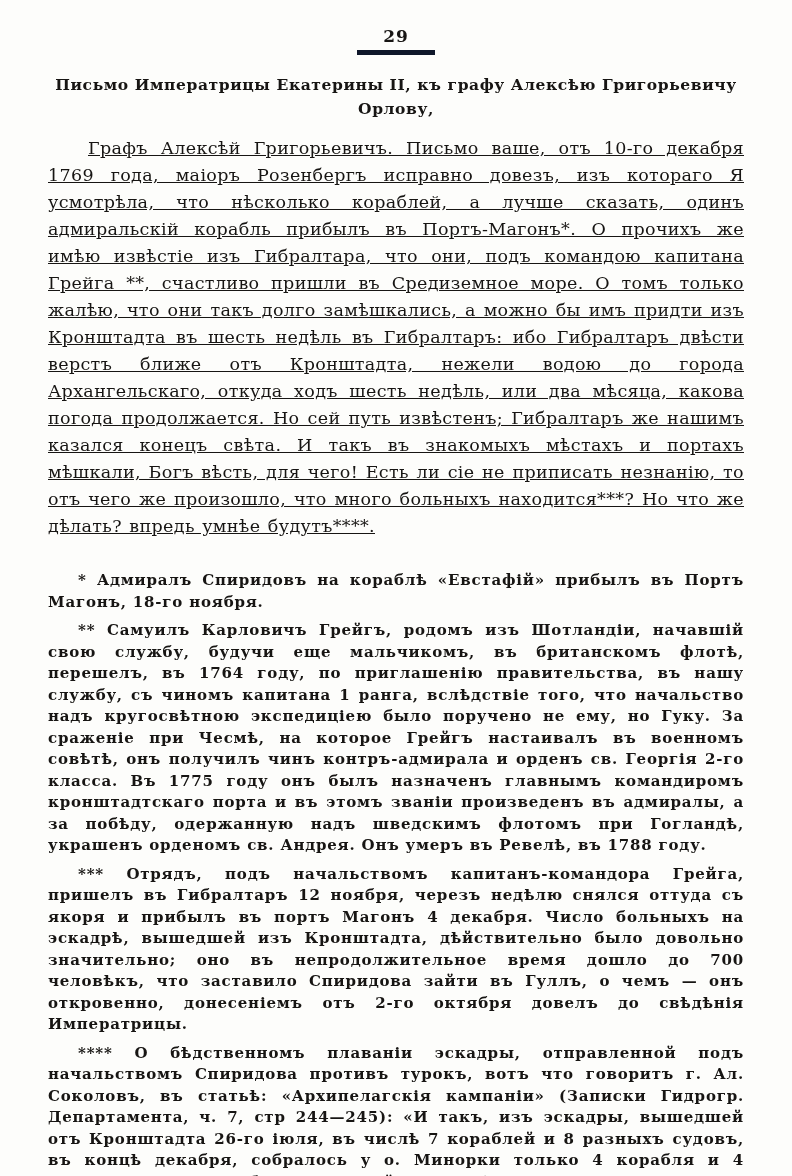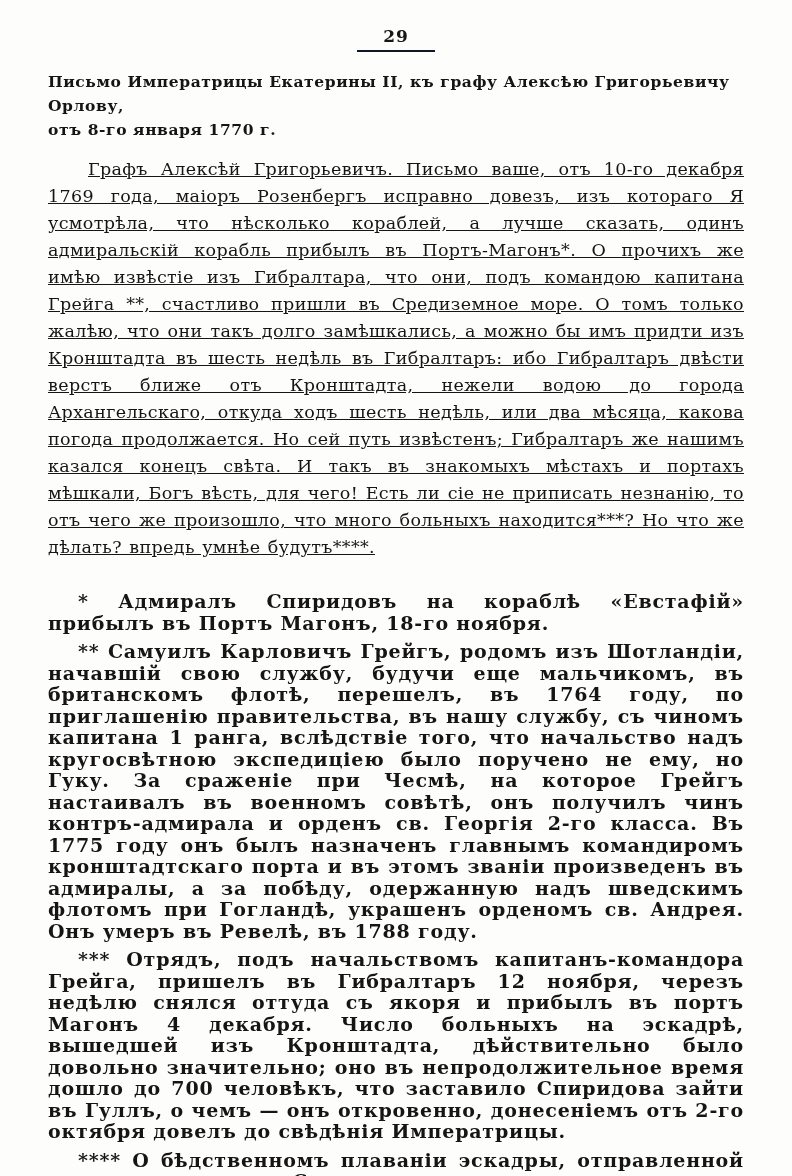--- a/index.html
+++ b/index.html
@@ -22,24 +22,25 @@
   .page-number-wrap {
     text-align: center;
     margin-bottom: 18px;
   }
   .page-number {
     display: inline-block;
     font-size: 17px;
     font-weight: bold;
     letter-spacing: 1px;
     padding: 0 26px 4px 26px;
-    border-bottom: 2px solid #0f172a;
+    border-bottom: 5px solid #0f172a;
   }
   .heading {
     margin: 0 0 14px 0;
+    text-align: center;
     font-size: 15.5px;
     font-weight: bold;
     line-height: 1.55;
     letter-spacing: 0.6px;
   }
   .heading .heading-line {
     display: block;
   }
   .body-text {
     margin: 0;
@@ -49,21 +50,21 @@
     text-indent: 40px;
     letter-spacing: 0.35px;
     word-spacing: 1.5px;
     text-decoration: underline;
   }
   .footnotes {
     margin-top: 30px;
   }
   .footnote {
     margin: 0 0 7px 0;
-    font-size: 19px;
+    font-size: 15px;
     font-weight: bold;
     line-height: 21.5px;
     text-align: justify;
     text-indent: 30px;
     letter-spacing: 0.8px;
   }
   .fn-marker {
     font-weight: bold;
   }
   .italic {
@@ -74,21 +75,20 @@
 <body>
 
 <div class="page">
 
   <div class="page-number-wrap">
     <span class="page-number">29</span>
   </div>
 
   <h1 class="heading">
     <span class="heading-line">Письмо Императрицы Екатерины II, къ графу Алексѣю Григорьевичу Орлову,</span>
-    <span class="heading-line">отъ 8-го января 1770 г.</span>
   </h1>
 
   <p class="body-text">Графъ Алексѣй Григорьевичъ. Письмо ваше, отъ 10-го декабря 1769 года, маіоръ Розенбергъ исправно довезъ, изъ котораго Я усмотрѣла, что нѣсколько кораблей, а лучше сказать, одинъ адмиральскій корабль прибылъ въ Портъ-Магонъ*. О прочихъ же имѣю извѣстіе изъ Гибралтара, что они, подъ командою капитана Грейга **, счастливо пришли въ Средиземное море. О томъ только жалѣю, что они такъ долго замѣшкались, а можно бы имъ придти изъ Кронштадта въ шесть недѣль въ Гибралтаръ: ибо Гибралтаръ двѣсти верстъ ближе отъ Кронштадта, нежели водою до города Архангельскаго, откуда ходъ шесть недѣль, или два мѣсяца, какова погода продолжается. Но сей путь извѣстенъ; Гибралтаръ же нашимъ казался конецъ свѣта. И такъ въ знакомыхъ мѣстахъ и портахъ мѣшкали, Богъ вѣсть, для чего! Есть ли сіе не приписать незнанію, то отъ чего же произошло, что много больныхъ находится***? Но что же дѣлать? впредь умнѣе будутъ****.</p>
 
   <div class="footnotes">
 
     <p class="footnote"><span class="fn-marker">*</span> <span>Адмиралъ Спиридовъ на кораблѣ «Евстафій» прибылъ въ Портъ Магонъ, 18-го ноября.</span></p>
 
     <p class="footnote"><span class="fn-marker">**</span> <span>Самуилъ Карловичъ Грейгъ, родомъ изъ Шотландіи, начавшій свою службу, будучи еще мальчикомъ, въ британскомъ флотѣ, перешелъ, въ 1764 году, по приглашенію правительства, въ нашу службу, съ чиномъ капитана 1 ранга, вслѣдствіе того, что начальство надъ кругосвѣтною экспедиціею было поручено не ему, но Гуку. За сраженіе при Чесмѣ, на которое Грейгъ настаивалъ въ военномъ совѣтѣ, онъ получилъ чинъ контръ-адмирала и орденъ св. Георгія 2-го класса. Въ 1775 году онъ былъ назначенъ главнымъ командиромъ кронштадтскаго порта и въ этомъ званіи произведенъ въ адмиралы, а за побѣду, одержанную надъ шведскимъ флотомъ при Гогландѣ, украшенъ орденомъ св. Андрея. Онъ умеръ въ Ревелѣ, въ 1788 году.</span></p>
 

